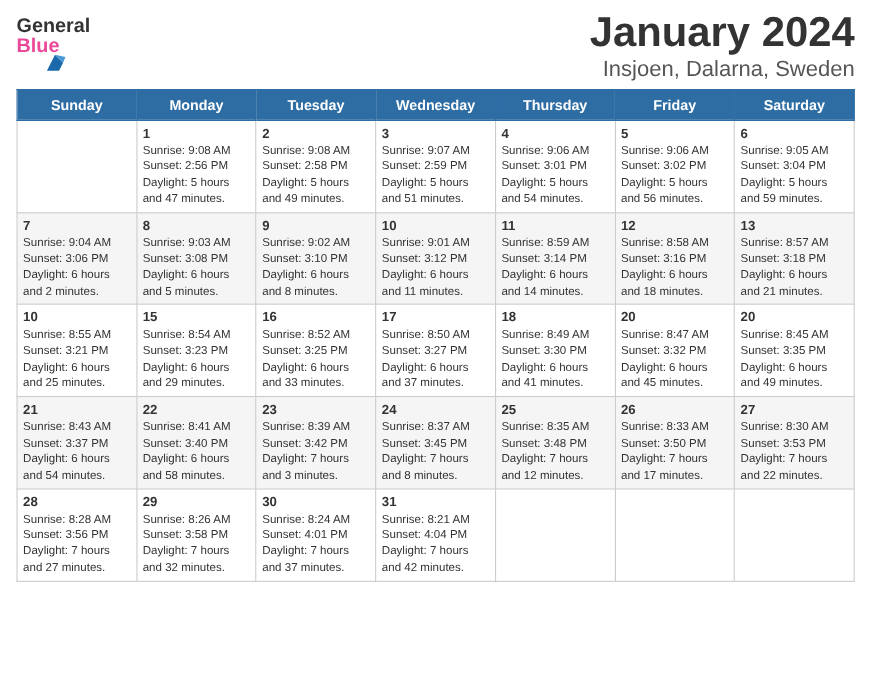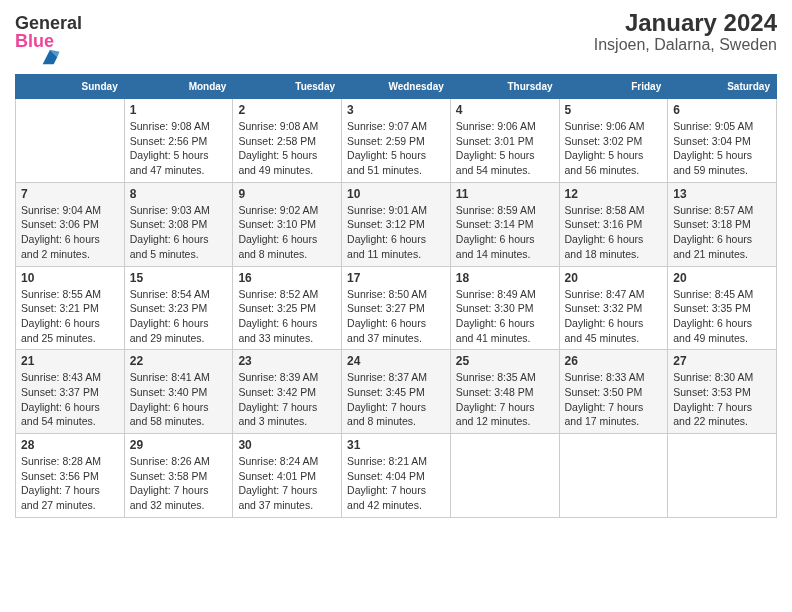--- a/index.html
+++ b/index.html
@@ -40,40 +40,40 @@
     .logo-icon {
       width: 22px;
       height: 22px;
       margin-left: 2px;
       margin-top: -4px;
     }
     .title-area {
       text-align: right;
     }
     .month-title {
-      font-size: 24px;
+      font-size: 38px;
       font-weight: bold;
       color: #333;
       line-height: 1.1;
     }
     .location-title {
-      font-size: 16px;
+      font-size: 20px;
       color: #555;
     }
     table {
       width: 100%;
       border-collapse: collapse;
       font-size: 11px;
     }
     thead tr th {
       background-color: #2e6da4;
       color: #fff;
-      text-align: right;
+      text-align: center;
       padding: 6px 6px;
-      font-size: 10px;
+      font-size: 13px;
       font-weight: bold;
       border: 1px solid #2e6da4;
     }
     tbody tr {
       vertical-align: top;
     }
     tbody tr td {
       border: 1px solid #ccc;
       padding: 4px 5px;
       vertical-align: top;

